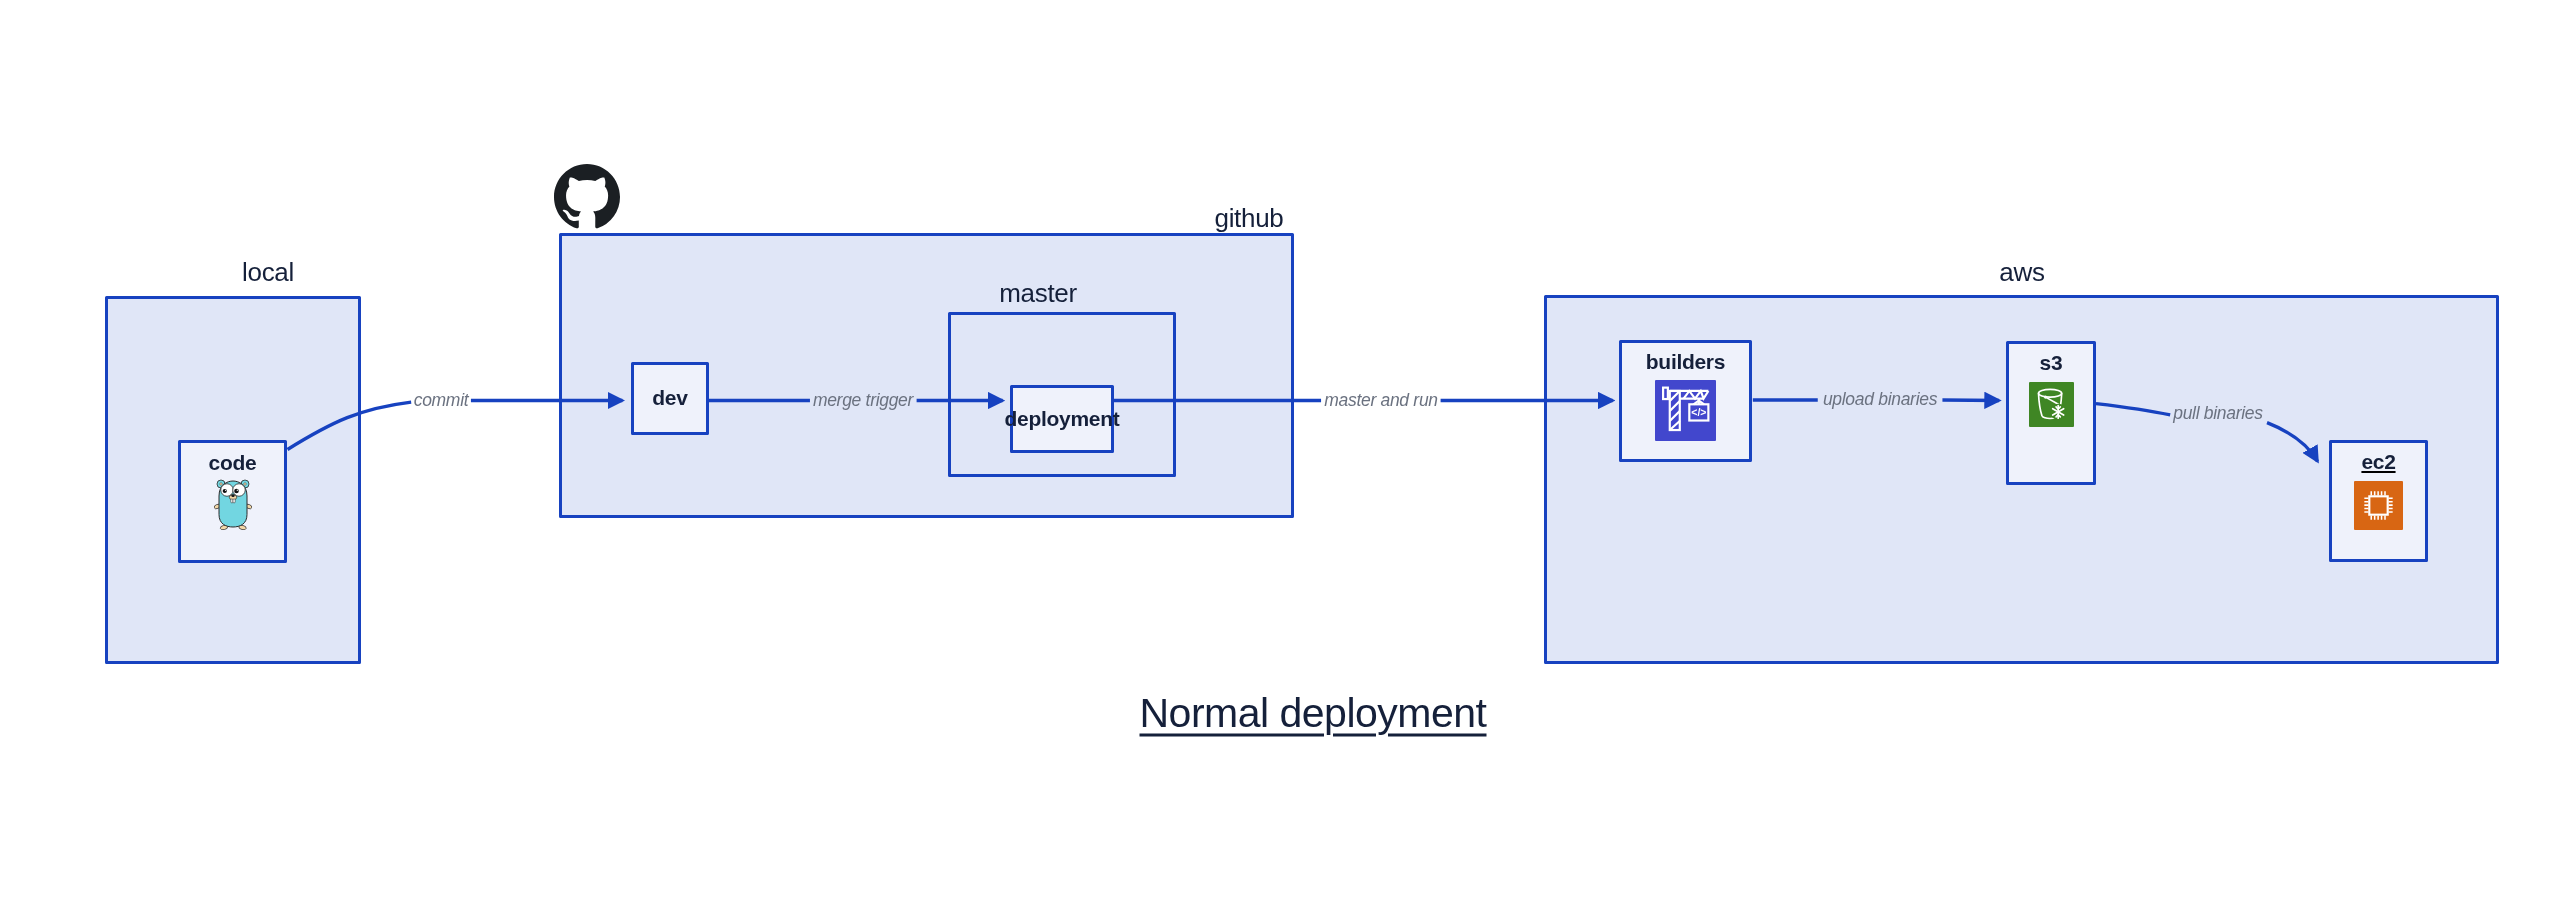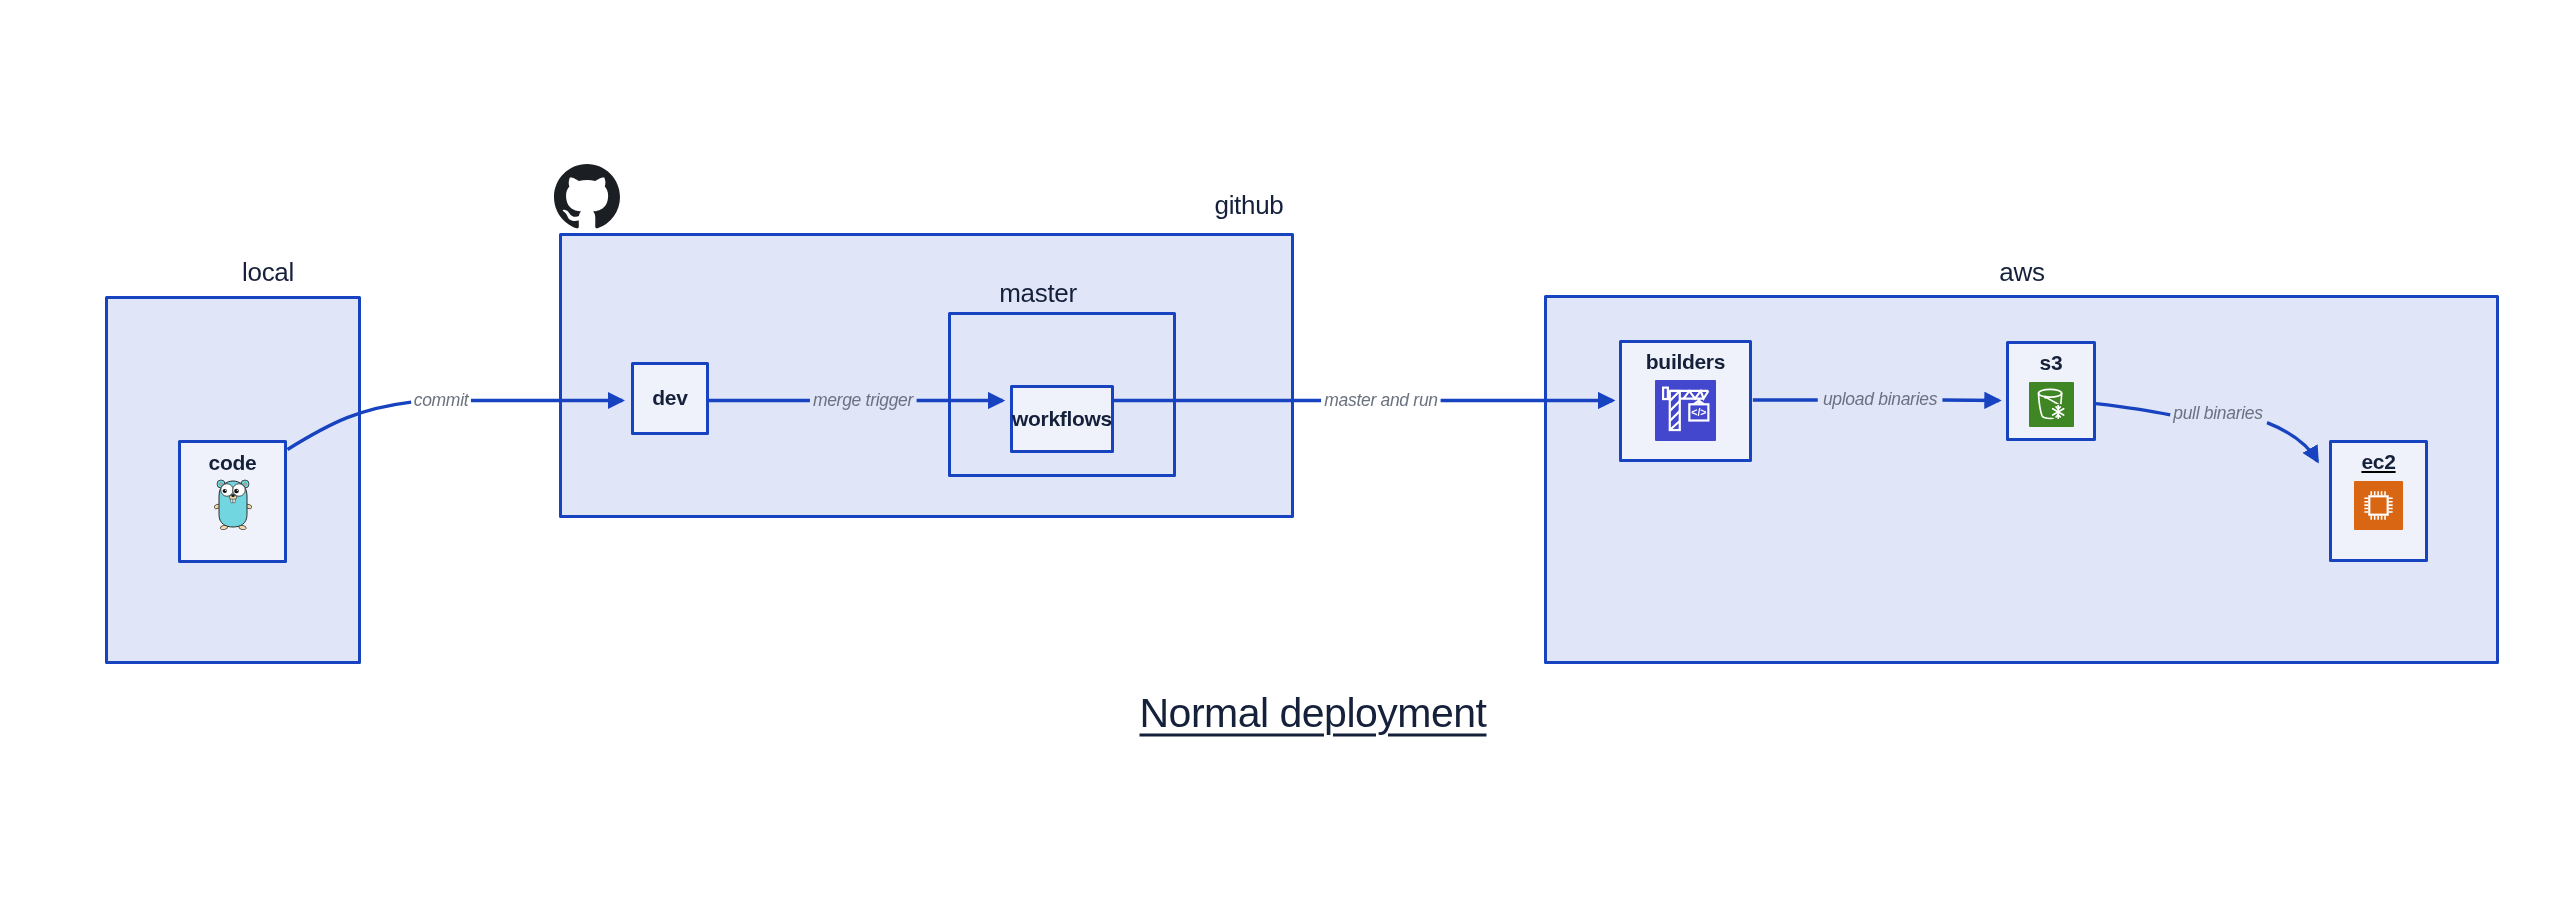--- a/index.html
+++ b/index.html
@@ -58,21 +58,21 @@
 <body>
 
 <div class="canvas">
 
   <div class="container-box" style="left:105px;top:296px;width:256px;height:368px;"></div>
   <div class="container-box" style="left:559px;top:233px;width:735px;height:285px;"></div>
   <div class="container-box" style="left:948px;top:312px;width:228px;height:165px;"></div>
   <div class="container-box" style="left:1544px;top:295px;width:955px;height:369px;"></div>
 
   <span class="container-label" style="left:232px;top:272px;margin-left:36px;">local</span>
-  <span class="container-label" style="left:1249px;top:205px;">github</span>
+  <span class="container-label" style="left:1249px;top:218px;">github</span>
   <span class="container-label" style="left:1038px;top:293px;">master</span>
   <span class="container-label" style="left:2022px;top:272px;">aws</span>
 
   <svg style="position:absolute;left:554px;top:164px;" width="66" height="66" viewBox="0 0 16 16">
     <path fill="var(--github-black)" d="M8 0C3.58 0 0 3.58 0 8c0 3.54 2.29 6.53 5.47 7.59.4.07.55-.17.55-.38 0-.19-.01-.82-.01-1.49-2.01.37-2.53-.49-2.69-.94-.09-.23-.48-.94-.82-1.13-.28-.15-.68-.52-.01-.53.63-.01 1.08.58 1.23.82.72 1.21 1.87.87 2.33.66.07-.52.28-.87.51-1.07-1.78-.2-3.64-.89-3.64-3.95 0-.87.31-1.59.82-2.15-.08-.2-.36-1.02.08-2.12 0 0 .67-.21 2.2.82.64-.18 1.32-.27 2-.27s1.36.09 2 .27c1.53-1.04 2.2-.82 2.2-.82.44 1.1.16 1.92.08 2.12.51.56.82 1.27.82 2.15 0 3.07-1.87 3.75-3.65 3.95.29.25.54.73.54 1.48 0 1.07-.01 1.93-.01 2.2 0 .21.15.46.55.38A8.01 8.01 0 0 0 16 8c0-4.42-3.58-8-8-8z"></path>
   </svg>
 
   <div class="node" style="left:178px;top:440px;width:109px;height:123px;padding-top:8.2px;">
     <span class="node-label">code</span>
     <svg width="38" height="52" viewBox="0 0 76 104" style="margin-top:3.1px;">
@@ -96,41 +96,41 @@
       <rect x="33.6" y="42" width="4.4" height="7.5" rx="1.4" fill="#ffffff" stroke="#2b2b2b" stroke-width="1.1"></rect>
       <rect x="38" y="42" width="4.4" height="7.5" rx="1.4" fill="#ffffff" stroke="#2b2b2b" stroke-width="1.1"></rect>
     </svg>
   </div>
 
   <div class="node center" style="left:631px;top:362px;width:78px;height:73px;">
     <span class="node-label">dev</span>
   </div>
 
   <div class="node center" style="left:1010px;top:385px;width:104px;height:68px;">
-    <span class="node-label">workflows</span>
+    <span class="node-label">deployment</span>
   </div>
 
   <div class="node" style="left:1619px;top:340px;width:133px;height:122px;padding-top:7.2px;">
     <span class="node-label">builders</span>
     <svg class="icon-tile" width="61" height="61" viewBox="0 0 64 64" style="margin-top:5.2px;background:var(--codebuild-blue);">
       <g stroke="#ffffff" stroke-width="2.3" fill="none" stroke-linejoin="miter">
         <rect x="8.5" y="8" width="5" height="12"></rect>
         <rect x="15.5" y="11.5" width="10.5" height="41"></rect>
         <path d="M15.5,22 L26,11.5 M15.5,32.5 L26,22 M15.5,43 L26,32.5 M15.5,52.5 L26,43"></path>
         <path d="M15.5,11.5 H56 M26,19.5 H51"></path>
         <path d="M30,19.5 L36,11.5 L42,19.5 L48,11.5 L51,19.5 L56,11.5"></path>
         <path d="M46,19.5 L46,25.5"></path>
         <path d="M40.5,25.5 L46,21.5 L51.5,25.5"></path>
         <rect x="36" y="25.5" width="20" height="17"></rect>
       </g>
       <text x="46" y="37.8" fill="#ffffff" font-size="11" font-weight="bold" font-family="'Liberation Sans',sans-serif" text-anchor="middle">&lt;/&gt;</text>
     </svg>
   </div>
 
-  <div class="node" style="left:2006px;top:341px;width:90px;height:100px;padding-top:7.2px;">
+  <div class="node" style="left:2006px;top:341px;width:90px;height:144px;padding-top:7.2px;">
     <span class="node-label">s3</span>
     <svg class="icon-tile" width="45" height="45" viewBox="0 0 64 64" style="margin-top:6.2px;background:var(--s3-green);">
       <g stroke="#ffffff" stroke-width="2.4" fill="none">
         <ellipse cx="30" cy="16" rx="16.5" ry="5.5"></ellipse>
         <path d="M13.5,16 C14,27 15.8,40 18.5,48.5"></path>
         <path d="M46.5,16 C46,27 44.2,40 41.5,48.5"></path>
         <path d="M18.5,48.5 C22,53 38,53 41.5,48.5"></path>
         <path d="M23.5,21.5 L43,32.5"></path>
       </g>
       <circle cx="23.5" cy="21.5" r="2.2" fill="#ffffff"></circle>

